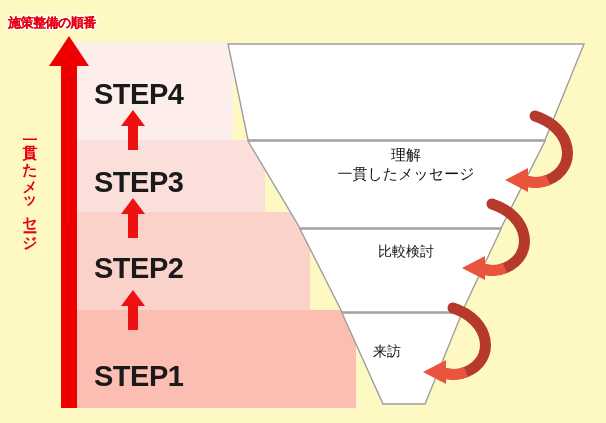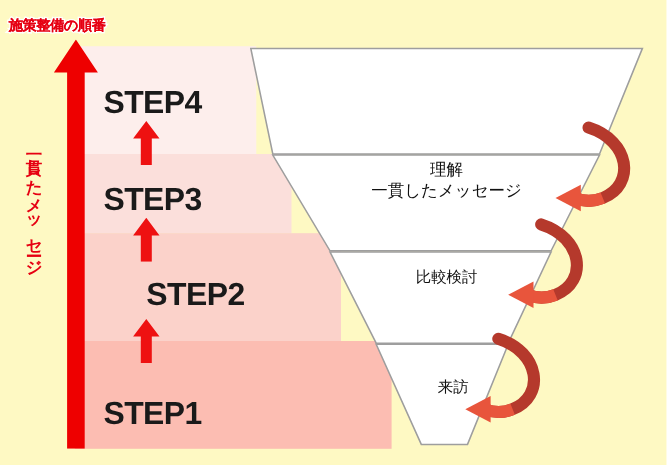--- a/index.html
+++ b/index.html
@@ -87,21 +87,21 @@
     position: absolute;
     left: 94px;
     font-size: 29px;
     font-weight: bold;
     color: #1a1a1a;
     letter-spacing: -0.5px;
     white-space: nowrap;
   }
   #step-label-4 { top: 78px; }
   #step-label-3 { top: 166px; }
-  #step-label-2 { top: 252px; margin-left: 39px; }
+  #step-label-2 { top: 252px; }
   #step-label-1 { top: 360px; }
 
   
   .step-arrow {
     position: absolute;
     left: 120px;
     width: 26px;
     height: 40px;
   }
   #step-arrow-3to4 { top: 110px; }
@@ -123,21 +123,21 @@
     position: absolute;
     text-align: center;
     color: #111111;
     font-size: 15px;
     line-height: 1.25;
     white-space: nowrap;
   }
   #stage-text-1 { left: 306px; top: 62px;  width: 200px; }
   #stage-text-2 { left: 316px; top: 146px; width: 180px; }
   #stage-text-3 { left: 330px; top: 243px; width: 152px; font-size: 14px; }
-  #stage-text-4 { left: 356px; top: 343px; width: 112px; font-size: 14px; }
+  #stage-text-4 { left: 331px; top: 343px; width: 112px; font-size: 14px; }
   .stage-line2 { display: block; }
 </style>
 </head>
 <body>
 
 <div id="canvas">
 
   <div class="band" id="band-step4"></div>
   <div class="band" id="band-step3"></div>
   <div class="band" id="band-step2"></div>

